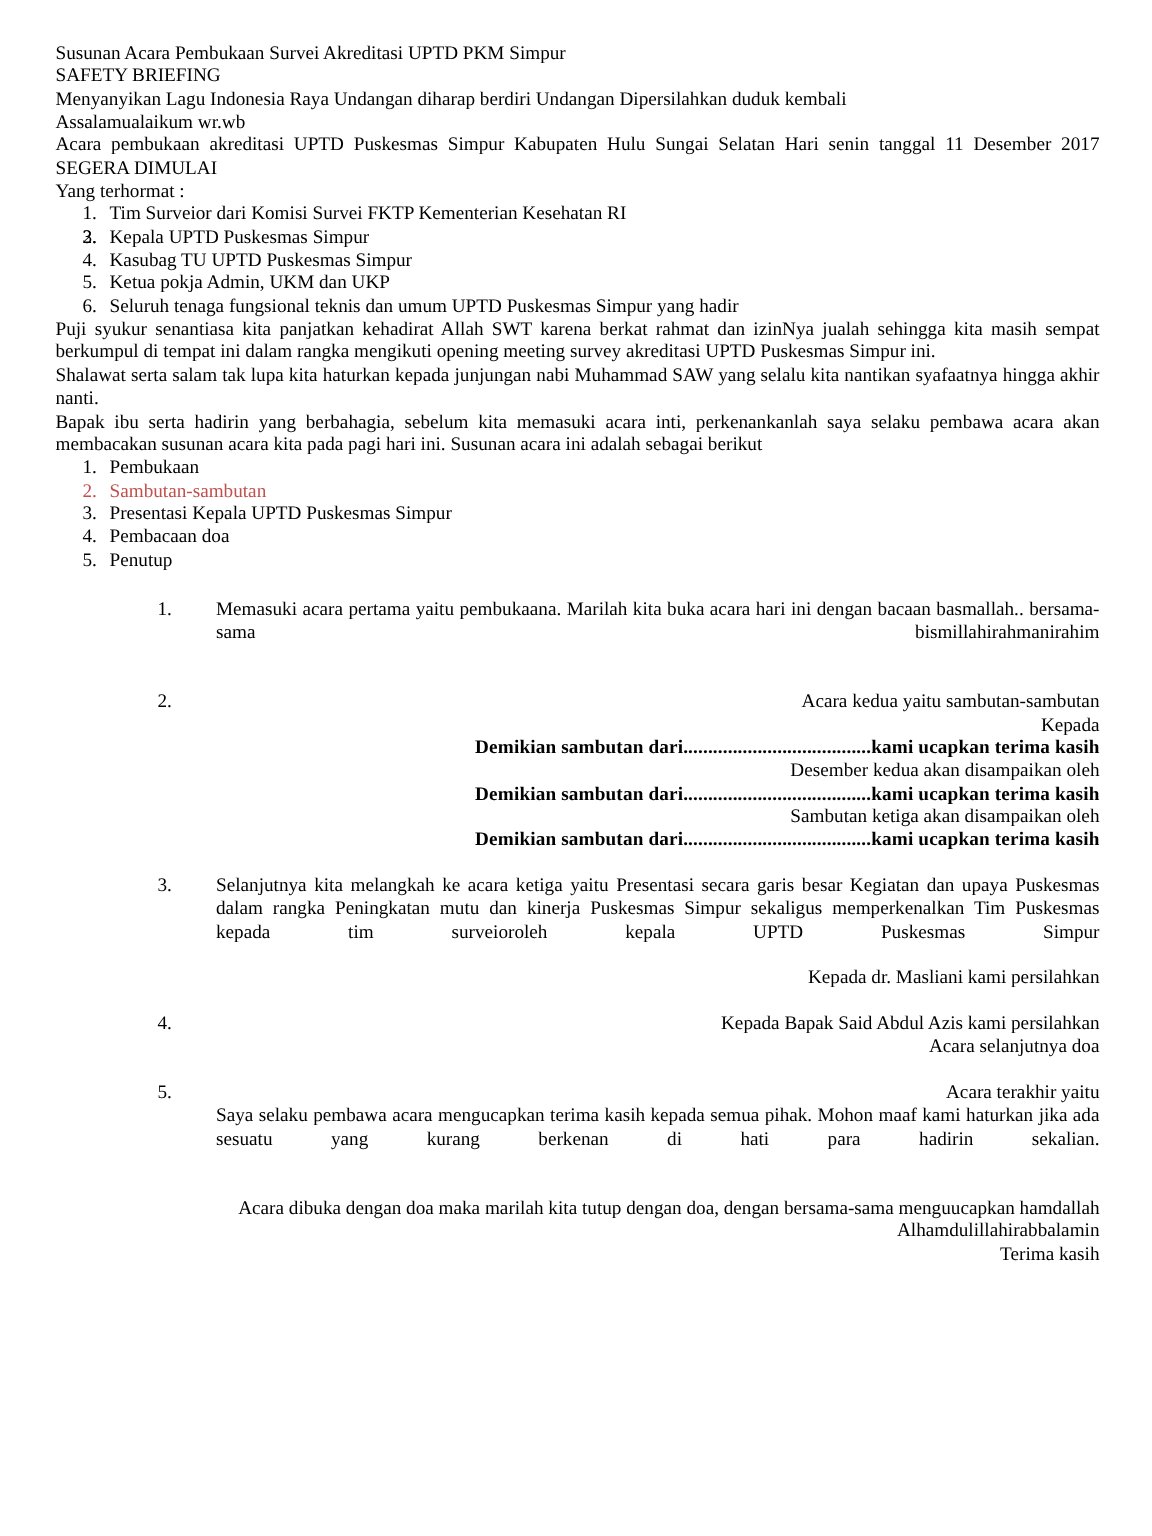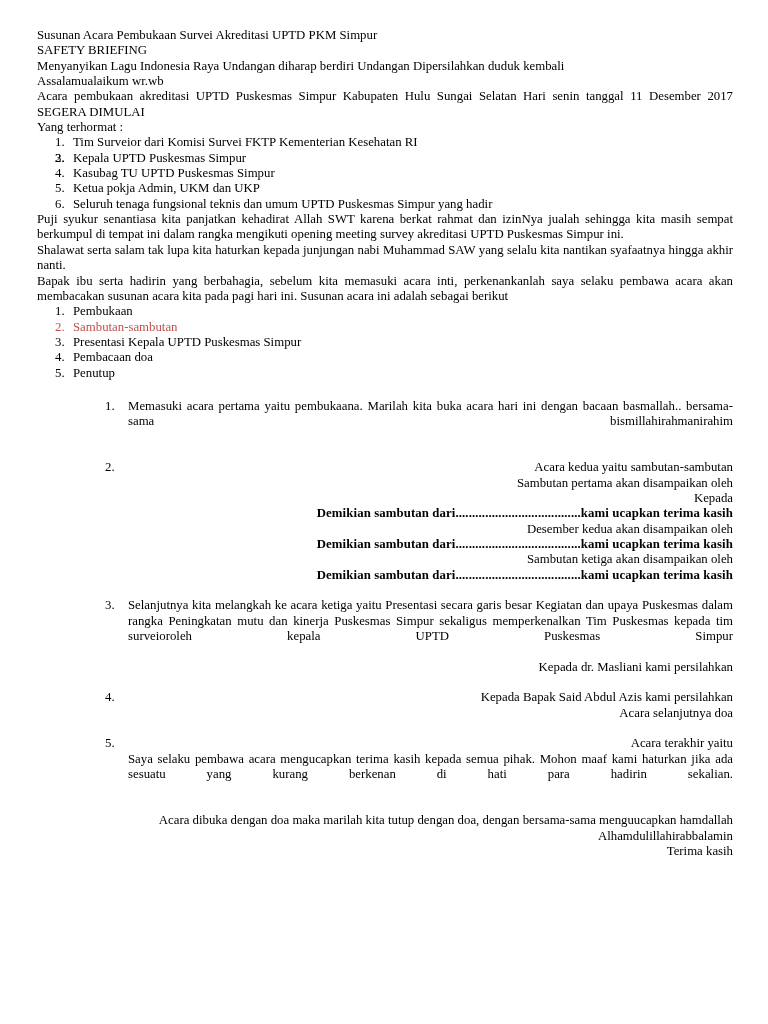--- a/index.html
+++ b/index.html
@@ -78,20 +78,21 @@
     width: 18px;
     text-align: left;
   }
   .list-lvl2 > li .sub-line {
     display: block;
     text-align: right;
   }
   .list-lvl2 > li .sub-line.justify {
     text-align: justify;
     text-justify: inter-word;
+    margin-left: 16px;
   }
   .list-lvl2 > li .sub-line.justify > span.fill {
     display: inline-block;
     width: 100%;
   }
 
   .gap-line {
     display: block;
     height: 15.35px;
   }
@@ -178,21 +179,20 @@
 
       <li>
         <span class="num">1.</span>
         <span class="sub-line justify"><span>Memasuki acara pertama yaitu pembukaana. Marilah kita buka acara hari ini dengan bacaan basmallah.. bersama-sama bismillahirahmanirahim</span><span class="fill"></span></span>
         <span class="gap-line"></span>
       </li>
 
       <li>
         <span class="num">2.</span>
         <span class="sub-line">Acara kedua yaitu sambutan-sambutan</span>
-        <span class="sub-line">Sambutan pertama akan disampaikan oleh</span>
         <span class="sub-line">Kepada</span>
         <span class="sub-line dots">Demikian sambutan dari......................................kami ucapkan terima kasih</span>
         <span class="sub-line">Desember kedua akan disampaikan oleh</span>
         <span class="sub-line dots">Demikian sambutan dari......................................kami ucapkan terima kasih</span>
         <span class="sub-line">Sambutan ketiga akan disampaikan oleh</span>
         <span class="sub-line dots">Demikian sambutan dari......................................kami ucapkan terima kasih</span>
         <span class="gap-line"></span>
       </li>
 
       <li>

